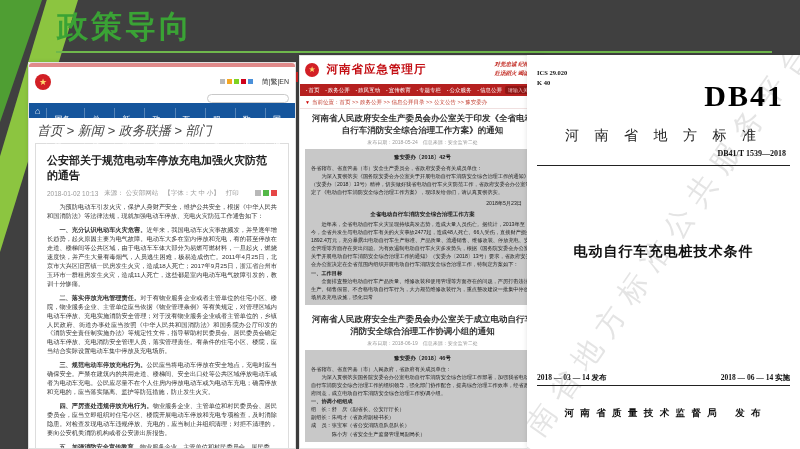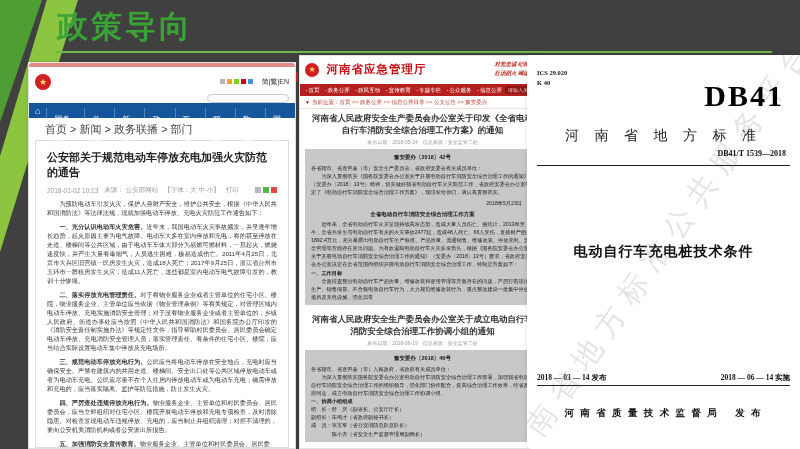--- a/index.html
+++ b/index.html
@@ -29,21 +29,21 @@
   .gov-name .url { font-size:5px; color:#d99; margin-top:1px; }
   .gov-hd-right { position:absolute; right:6px; top:5px; text-align:right; }
   .mini-icons { display:inline-flex; gap:2px; vertical-align:middle; }
   .mini-icons i { width:5px; height:5px; display:inline-block; }
   .lang { font-size:7px; color:#333; margin-left:4px; vertical-align:middle; }
   .gov-search { display:block; margin-top:4px; margin-left:auto; width:82px; height:9px;
                 border:1px solid #c9c9c9; border-radius:5px; background:#fff; font-size:6px; padding:0 4px; }
   .gov-nav { height:15px; background:#15559c; display:flex; align-items:center; color:#fff; font-size:8px; }
   .gov-nav .home { padding:0 6px; font-size:9px; }
   .gov-nav .itm { padding:0 7px; border-left:1px solid rgba(255,255,255,.28); line-height:23px; cursor:default;margin-top:40px; }
-  .gov-bc { font-size:11px; color:#444; padding:4px 16px 3px; }
+  .gov-bc { font-size:13px; color:#444; padding:4px 8px 3px;font-style:italic; }
   .gov-article { margin:0 6px; border:1px solid #ddd; padding:9px 11px 0; height:308px; overflow:hidden; }
   .gov-article .ttl { font-size:11px; font-weight:bold; color:#222; line-height:1.35; }
   .gov-meta { margin-top:6px; display:flex; align-items:center; gap:6px; font-size:6.5px; color:#999; }
   .share { margin-left:auto; display:inline-flex; gap:2px; }
   .share i { width:6px; height:6px; display:inline-block; }
   .gov-body p { margin-top:5px; font-size:6.2px; line-height:1.45; color:#333; text-align:justify; text-indent:2em; }
   .gov-body .lead { font-weight:bold; }
 
   
   .henan { position:absolute; left:299px; top:55px; width:247px; height:394px; background:#fff;

